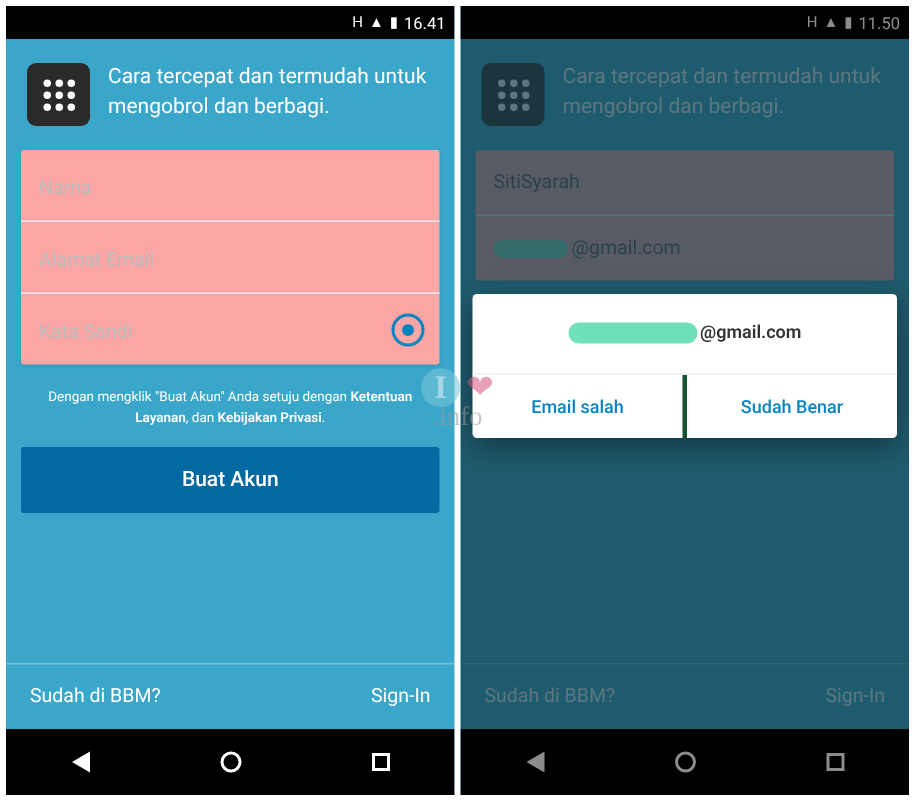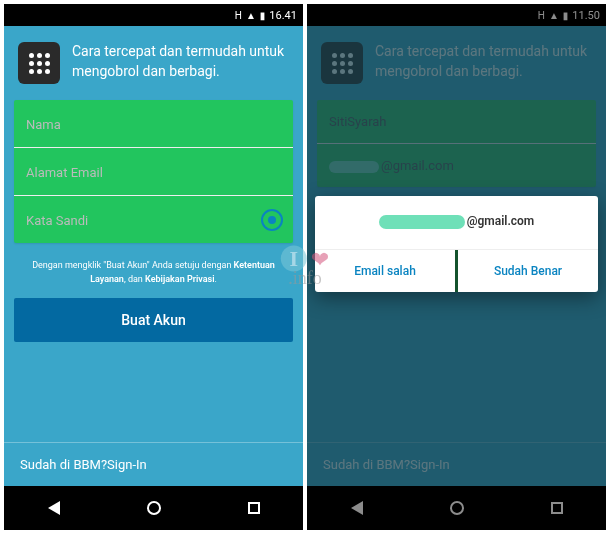--- a/index.html
+++ b/index.html
@@ -7,33 +7,33 @@
   .frame { display: flex; gap: 4px; padding: 4px; }
   .phone { width: 300px; height: 526px; background: #3aa6c9; position: relative; overflow: hidden; display: flex; flex-direction: column; }
   .statusbar { height: 22px; background: #000; color: #fff; display: flex; justify-content: flex-end; align-items: center; padding: 0 6px; font-size: 11px; gap: 4px; }
   .status-icon { font-size: 10px; }
   .header { display: flex; align-items: flex-start; padding: 16px 14px 10px; gap: 12px; }
   .logo { width: 42px; height: 42px; background: #2a2a2a; border-radius: 6px; display: flex; align-items: center; justify-content: center; position: relative; flex-shrink: 0; }
   .logo::after { content: ""; position: absolute; bottom: -6px; left: 8px; border: 6px solid transparent; border-top-color: #2a2a2a; }
   .logo-dots { display: grid; grid-template-columns: repeat(3,1fr); gap: 3px; }
   .logo-dots span { width: 5px; height: 5px; background: #fff; border-radius: 50%; }
   .tagline { color: #fff; font-size: 14px; line-height: 1.4; }
-  .form-card { background: #22c55e; margin: 6px 10px 10px; border-radius: 2px; box-shadow: 0 1px 2px rgba(0,0,0,0.1); }
+  .form-card { background: #fca5a5; margin: 6px 10px 10px; border-radius: 2px; box-shadow: 0 1px 2px rgba(0,0,0,0.1); }
   .form-row { position: relative; padding: 14px 12px; border-bottom: 1px solid #eee; }
   .form-row:last-child { border-bottom: none; }
   .form-input { border: none; width: 100%; font-size: 13px; color: #333; background: transparent; }
   .form-input::placeholder { color: #bbb; }
   .form-input.filled { color: #555; }
   .eye-icon { position: absolute; right: 10px; top: 50%; transform: translateY(-50%); width: 22px; height: 22px; border: 2px solid #0a84c1; border-radius: 50%; display: flex; align-items: center; justify-content: center; }
   .eye-icon::after { content: ""; width: 8px; height: 8px; background: #0a84c1; border-radius: 50%; }
   .terms { color: #fff; font-size: 9px; text-align: center; padding: 6px 14px; line-height: 1.5; }
   .terms b { font-weight: 600; }
   .btn-primary { background: #0369a1; color: #fff; margin: 6px 10px; padding: 14px; text-align: center; font-size: 14px; font-weight: 500; border-radius: 2px; border: none; display: block; width: calc(100% - 20px); }
   .spacer { flex: 1; }
-  .footer { border-top: 1px solid rgba(255,255,255,0.3); padding: 14px 16px; display: flex; color: #fff; font-size: 13px; }
+  .footer { border-top: 1px solid rgba(255,255,255,0.3); padding: 14px 16px; display: flex; justify-content: space-between; color: #fff; font-size: 13px; }
   .footer-signin { font-weight: 400; }
   .navbar { height: 44px; background: #000; display: flex; justify-content: space-around; align-items: center; }
   .nav-btn { color: #fff; }
   .nav-tri { width: 0; height: 0; border-top: 7px solid transparent; border-bottom: 7px solid transparent; border-right: 12px solid #fff; }
   .nav-circ { width: 14px; height: 14px; border: 2px solid #fff; border-radius: 50%; }
   .nav-sq { width: 12px; height: 12px; border: 2px solid #fff; }
   .overlay { position: absolute; inset: 0; background: rgba(0,0,0,0.45); }
   .phone.dim .header, .phone.dim .form-card, .phone.dim .footer { opacity: 0.55; filter: grayscale(10%); }
   .dialog { position: absolute; left: 8px; right: 8px; top: 192px; background: #fff; border-radius: 3px; box-shadow: 0 6px 20px rgba(0,0,0,0.4); }
   .dialog-body { padding: 18px 16px 14px; text-align: center; }

